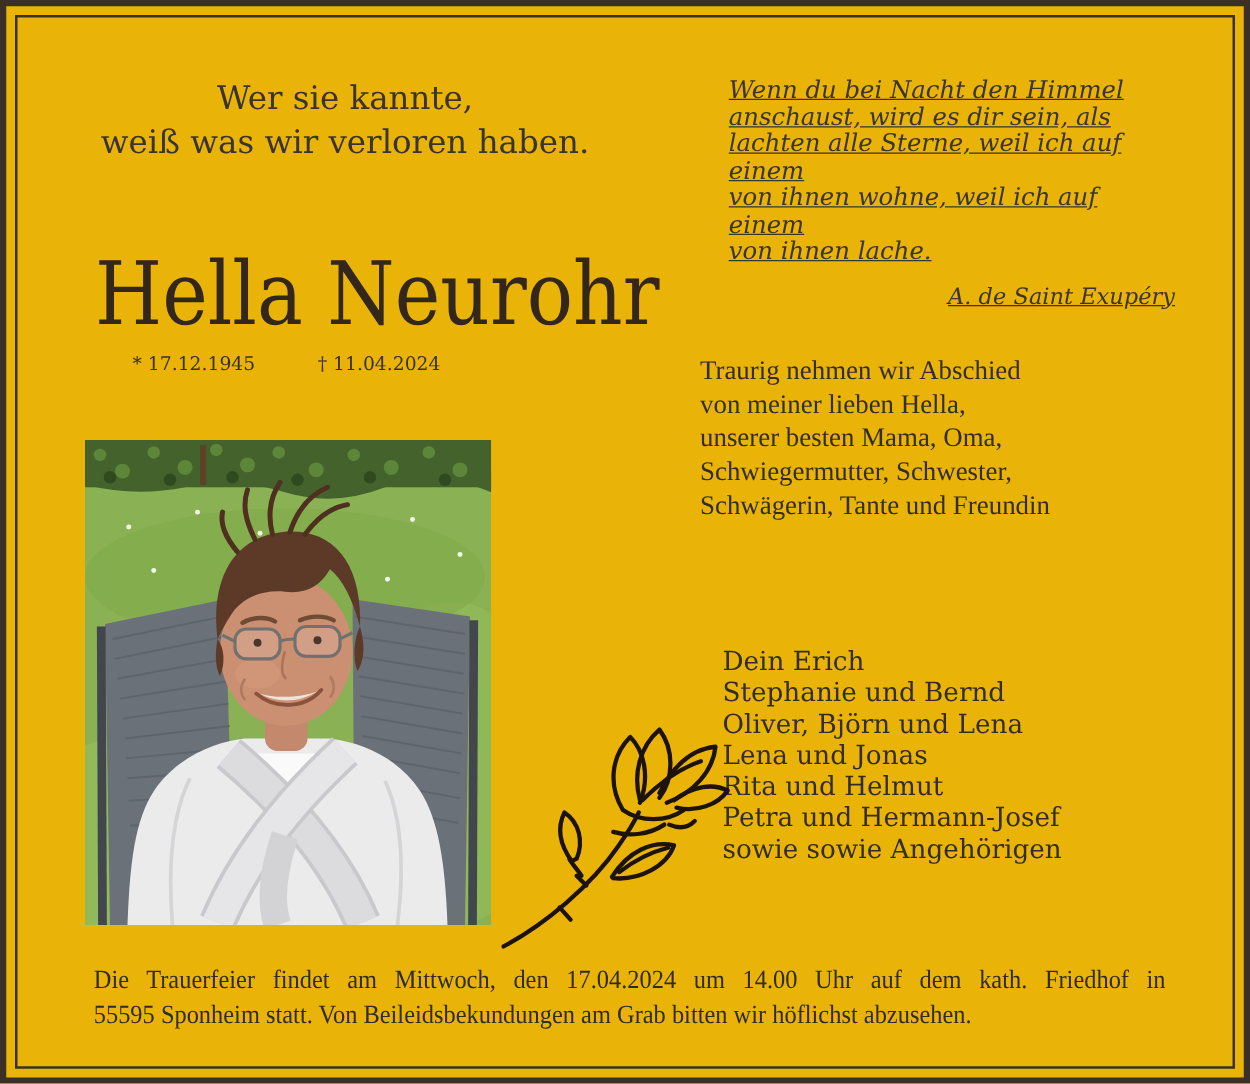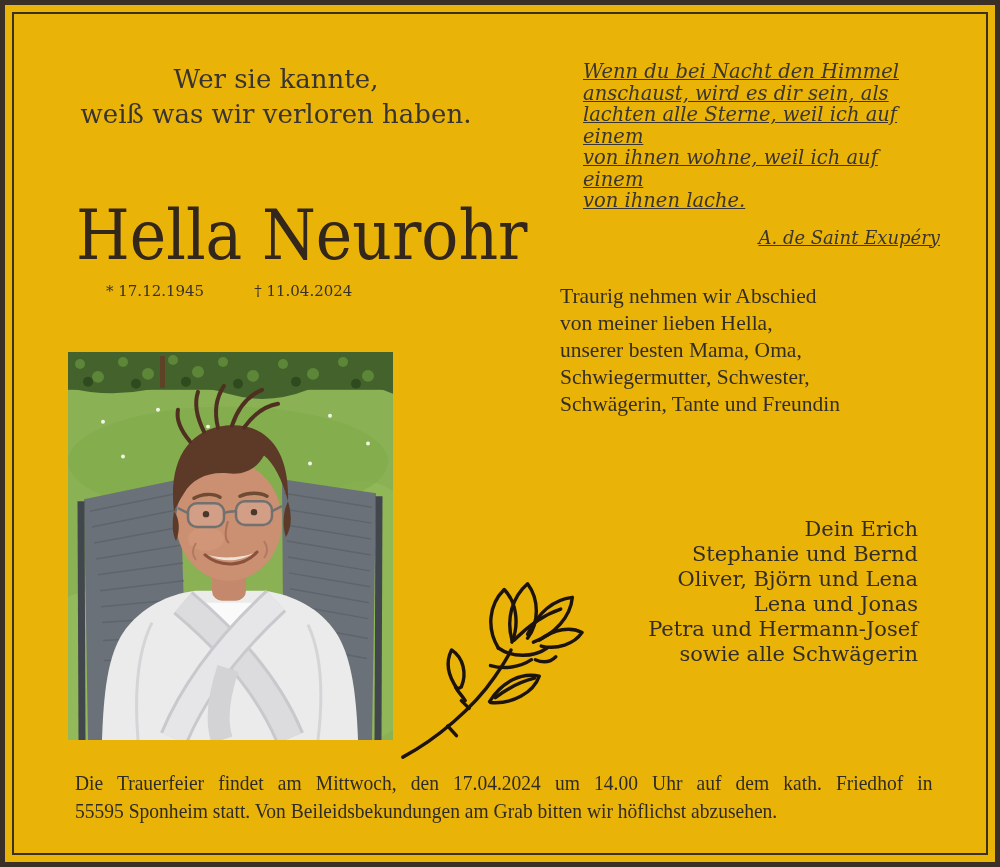--- a/index.html
+++ b/index.html
@@ -27,21 +27,21 @@
   .dates .birth { margin-left:30px; }
   .dates .death { margin-left:50px; }
 
   .photo { position:absolute; left:68px; top:352px; width:325px; height:388px; }
   .photo svg { display:block; width:100%; height:100%; }
 
   .farewell { position:absolute; left:560px; top:283px; width:360px;
               font-size:21.5px; line-height:27px; color:#332d27;font-family:Liberation Serif, serif; }
 
   .mourners { position:absolute; left:578px; top:517px; width:340px;
-              font-size:21px; line-height:25px; color:#332d27;text-align:right; }
+              font-size:21px; line-height:25px; color:#332d27; }
 
   .flower { position:absolute; left:394px; top:572px; width:196px; height:190px; }
   .flower svg { display:block; width:100%; height:100%; }
 
   .funeral { position:absolute; left:75px; top:770px; width:922px;
              font-family:"Liberation Serif",serif; font-size:21px; line-height:27.5px;
              color:#2f2b26; transform:scaleX(.93); transform-origin:left top; }
   .funeral .justify { text-align:justify; text-align-last:justify; }
 </style>
 </head>
@@ -199,22 +199,23 @@
     <div>unserer besten Mama, Oma,</div>
     <div>Schwiegermutter, Schwester,</div>
     <div>Schwägerin, Tante und Freundin</div>
   </div>
 
   <div class="mourners">
     <div>Dein Erich</div>
     <div>Stephanie und Bernd</div>
     <div>Oliver, Björn und Lena</div>
     <div>Lena und Jonas</div>
+    <div>Rita und Helmut</div>
     <div>Petra und Hermann-Josef</div>
-    <div>sowie alle Schwägerin</div>
+    <div>sowie sowie Angehörigen</div>
   </div>
 
   <div class="flower">
     <svg viewBox="0 0 195 195" fill="none" stroke="#1c130c" stroke-width="3.5" stroke-linecap="round" stroke-linejoin="round">
 
       <path d="M6 190 C40 172 78 140 100 108 C107 98 113 89 117 80"></path>
       <path d="M52 158 L61 168"></path>
       <path d="M74 140 L66 132"></path>
 
       <path d="M70 132 C66 126 62 122 60 118"></path>

